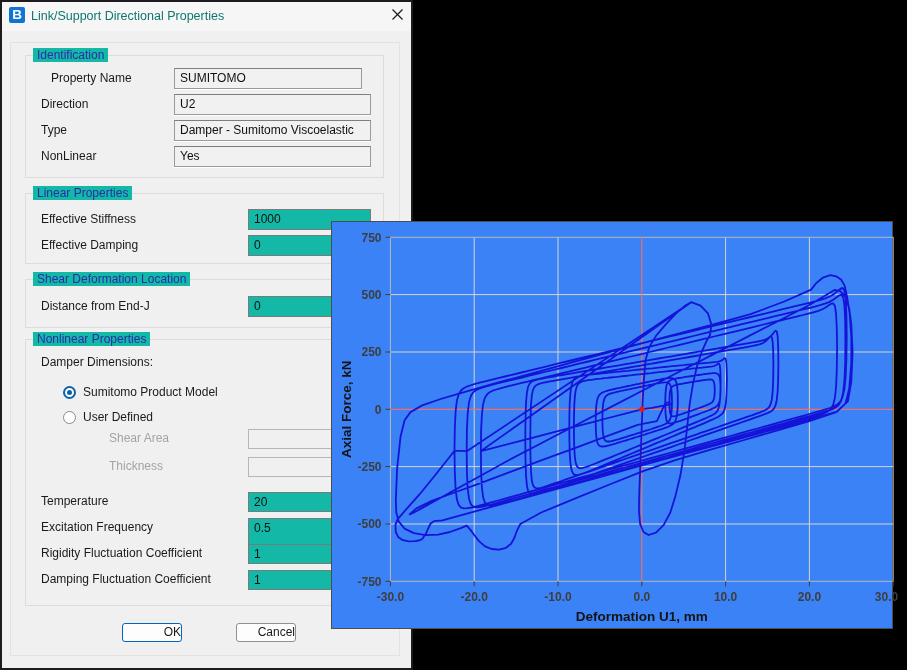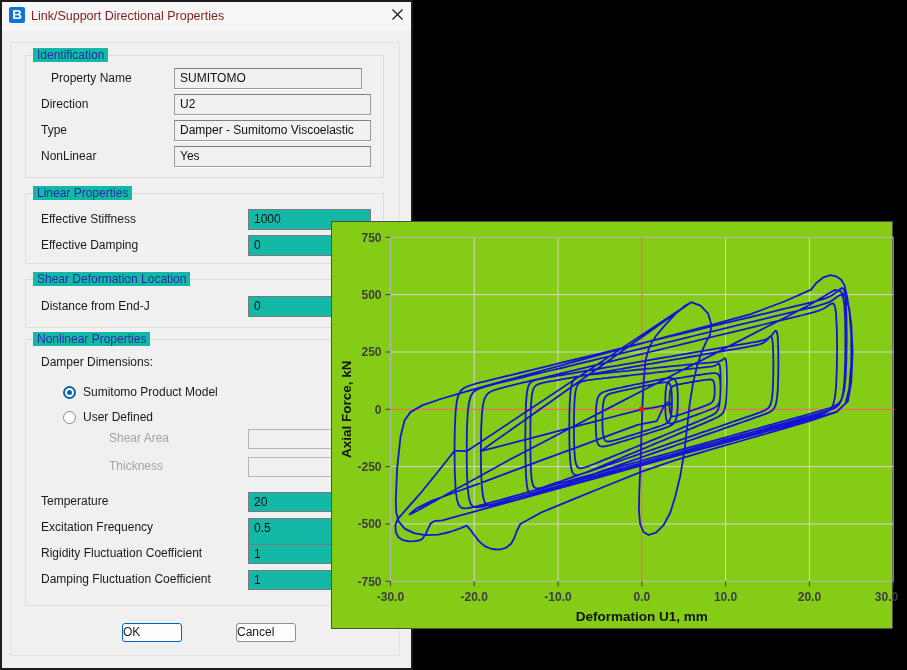--- a/index.html
+++ b/index.html
@@ -1,37 +1,37 @@
 <!DOCTYPE html>
 <html><head>
 <meta charset="utf-8">
 <style>
 html,body{margin:0;padding:0;width:907px;height:670px;background:#000;overflow:hidden}
 *{box-sizing:border-box}
 body{font-family:"Liberation Sans",sans-serif;-webkit-font-smoothing:antialiased}
 #dlg{position:absolute;left:0;top:0;width:413px;height:670px;background:#f0f0f0;box-shadow:inset 0 0 0 2px #1c1c1c}
 .abs{position:absolute}
 .titlebar{position:absolute;left:2px;top:2px;width:409px;height:29px;background:#f6f6f6}
-.title{position:absolute;left:31px;top:9px;font-size:12.5px;color:#7f1d1d;white-space:nowrap}
+.title{position:absolute;left:31px;top:9px;font-size:12.5px;color:#0f766e;white-space:nowrap}
 .icon{position:absolute;left:9px;top:7px;width:16px;height:16px;background:#0f74d4;border-radius:2px;color:#fff;font-weight:bold;font-size:13.5px;text-align:center;line-height:16px}
 .panel{position:absolute;border:1px solid #e2e2e2}
 .grp{position:absolute;border:1px solid #dcdcdc}
 .glab{position:absolute;font-size:12px;color:#2b2ba8;background:#14b8a6;padding:0 4px;white-space:nowrap;line-height:14px}
 .lab{position:absolute;font-size:12px;color:#1a1a1a;white-space:nowrap;line-height:15px}
 .dlab{position:absolute;font-size:12px;color:#a3a3a3;white-space:nowrap;line-height:15px}
 .rofield{position:absolute;background:#f1f1f1;border:1px solid #9a9a9a;border-top-color:#7e7e7e;box-shadow:0 1px 0 rgba(255,255,255,.95);font-size:12px;color:#0f0f0f;padding-left:5px}
 .field{position:absolute;background:#14b8a6;border:1px solid #7a7a7a;font-size:12px;color:#0f0f0f;padding-left:5px}
 .dfield{position:absolute;background:#f0f0f0;border:1px solid #b6b6b6}
 .radio{position:absolute;width:13px;height:13px;border-radius:50%;background:#fff}
 .radio.on{border:2px solid #0b62a8}
 .radio.on::after{content:"";position:absolute;left:2px;top:2px;width:5px;height:5px;border-radius:50%;background:#0b62a8}
 .radio.off{border:1px solid #8a8a8a}
-.btn{position:absolute;background:#fdfdfd;border:1px solid #8f8f8f;border-radius:3px;font-size:12px;color:#1a1a1a;text-align:left}
+.btn{position:absolute;background:#fdfdfd;border:1px solid #8f8f8f;border-radius:3px;font-size:12px;color:#1a1a1a;text-align:right}
 .btn.def{border-color:#0067c0}
-#chart{position:absolute;left:331px;top:221px;width:562px;height:408px;background:#84cc16;border:1px solid #4d4d4d}
+#chart{position:absolute;left:331px;top:221px;width:562px;height:408px;background:#3b82f6;border:1px solid #4d4d4d}
 </style>
 </head>
 <body>
 <div id="dlg">
   <div class="titlebar"></div>
   <div class="icon">B</div>
   <div class="title">Link/Support Directional Properties</div>
   <svg class="abs" style="left:391px;top:8px" width="13" height="13" viewBox="0 0 13 13">
       <path d="M1.5 1.5 L11.5 11.5 M11.5 1.5 L1.5 11.5" stroke="#1a1a1a" stroke-width="1.2"></path>
     </svg>

